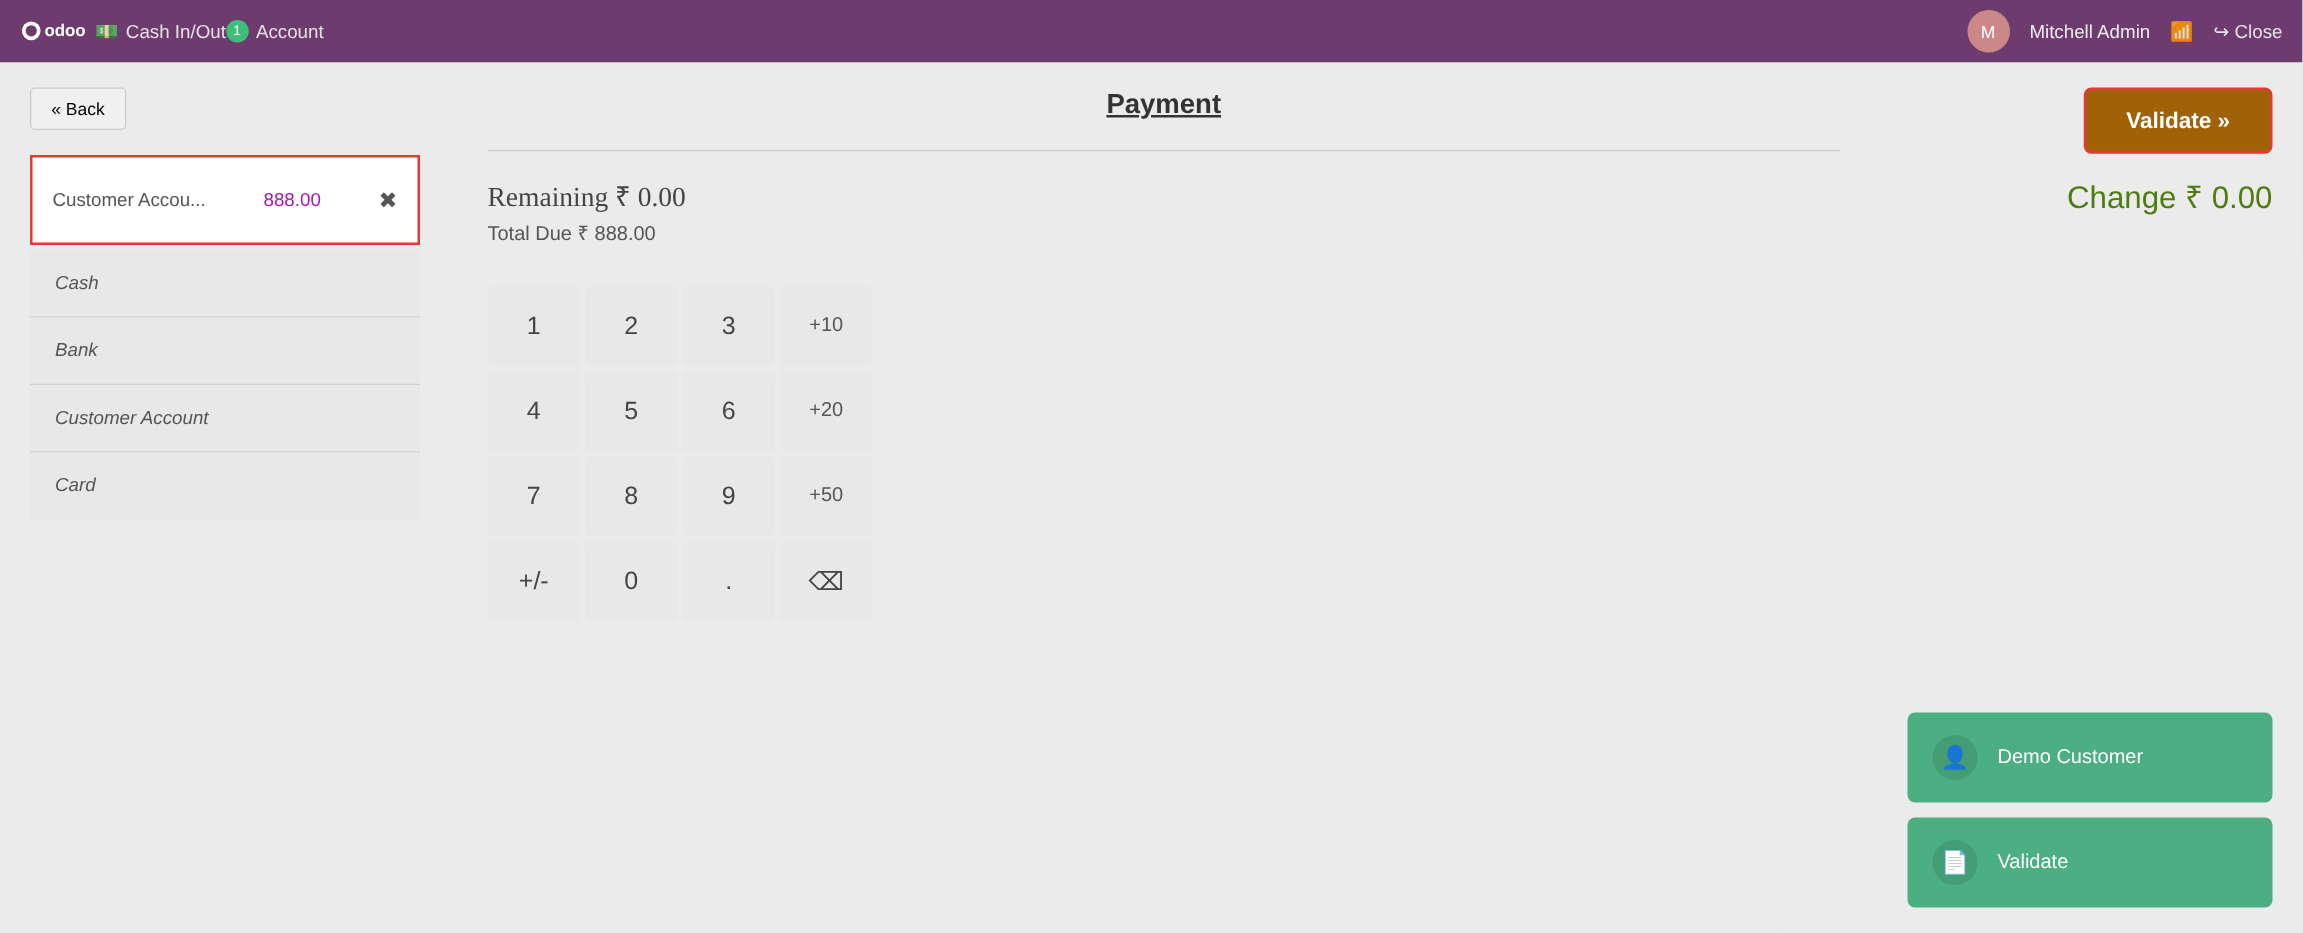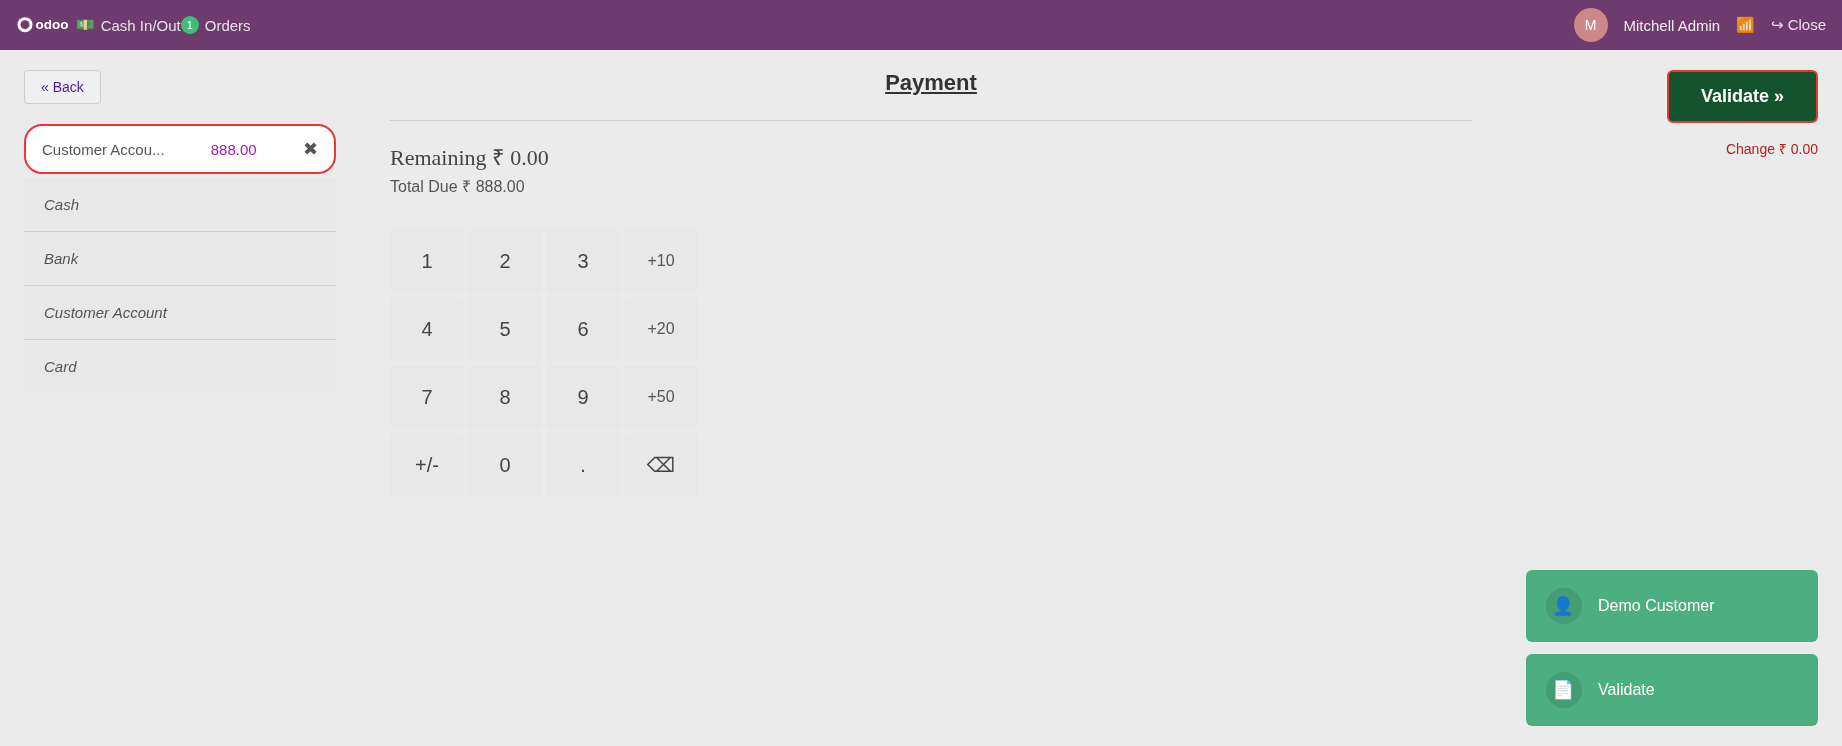--- a/index.html
+++ b/index.html
@@ -48,30 +48,30 @@
       width: 360px;
       padding: 20px 24px;
       display: flex;
       flex-direction: column;
       gap: 0;
     }
 
     .back-btn {
       display: inline-flex; align-items: center; gap: 6px;
       background: #f0f0f0; border: 1px solid #ccc; border-radius: 4px;
-      padding: 8px 16px; font-size: 14px; color: #4c1d95; cursor: pointer;
+      padding: 8px 16px; font-size: 14px; color: #000000; cursor: pointer;
       margin-bottom: 20px; width: fit-content;
     }
 
     
     .selected-payment-card {
       border: 2.5px solid #e53935;
-      border-radius: 18px;
+      border-radius: 0;
       background: white;
-      padding: 12px 16px;
+      padding: 23px 16px;
       display: flex;
       align-items: center;
       justify-content: space-between;
       margin-bottom: 4px;
     }
     .selected-payment-label { font-size: 15px; color: #555; }
     .selected-payment-amount { font-size: 15px; color: #a21caf; font-weight: 500; }
     .remove-btn {
       background: none; border: none; cursor: pointer;
       color: #555; font-size: 18px; display: flex; align-items: center;
@@ -145,36 +145,36 @@
     
     .right-panel {
       width: 340px;
       padding: 20px 24px;
       display: flex;
       flex-direction: column;
       align-items: flex-start;
     }
 
     .validate-btn {
-      background: #14532d;
+      background: #a16207;
       border: 2.5px solid #e53935;
       border-radius: 6px;
       color: white;
       font-size: 18px;
       font-weight: 600;
       padding: 14px 32px;
       cursor: pointer;
       margin-bottom: 16px;
       display: flex; align-items: flex-end; gap: 8px;
       align-self: flex-end;
       margin-left: 20px;
     }
 
     .change-text {
-      font-size: 14px; color: #b91c1c; font-weight: 500;
+      font-size: 25px; color: #4d7c0f; font-weight: 500;
       align-self: flex-end;
       margin-bottom: 24px;
     }
 
     .action-buttons {
       display: flex;
       flex-direction: column;
       gap: 12px;
       width: 100%;
       margin-top: auto;
@@ -218,21 +218,21 @@
     </svg>
   </div>
 
   <div class="nav-item">
     <span>💵</span>
     <span>Cash In/Out</span>
   </div>
 
   <div class="nav-item">
     <span class="badge">1</span>
-    <span>Orders</span>
+    <span>Account</span>
   </div>
 
   <div class="navbar-right">
     <div class="user-avatar">M</div>
     <span class="nav-username">Mitchell Admin</span>
     <span class="wifi-icon">📶</span>
     <span class="close-icon-nav">
       ↪ <span>Close</span>
     </span>
   </div>

